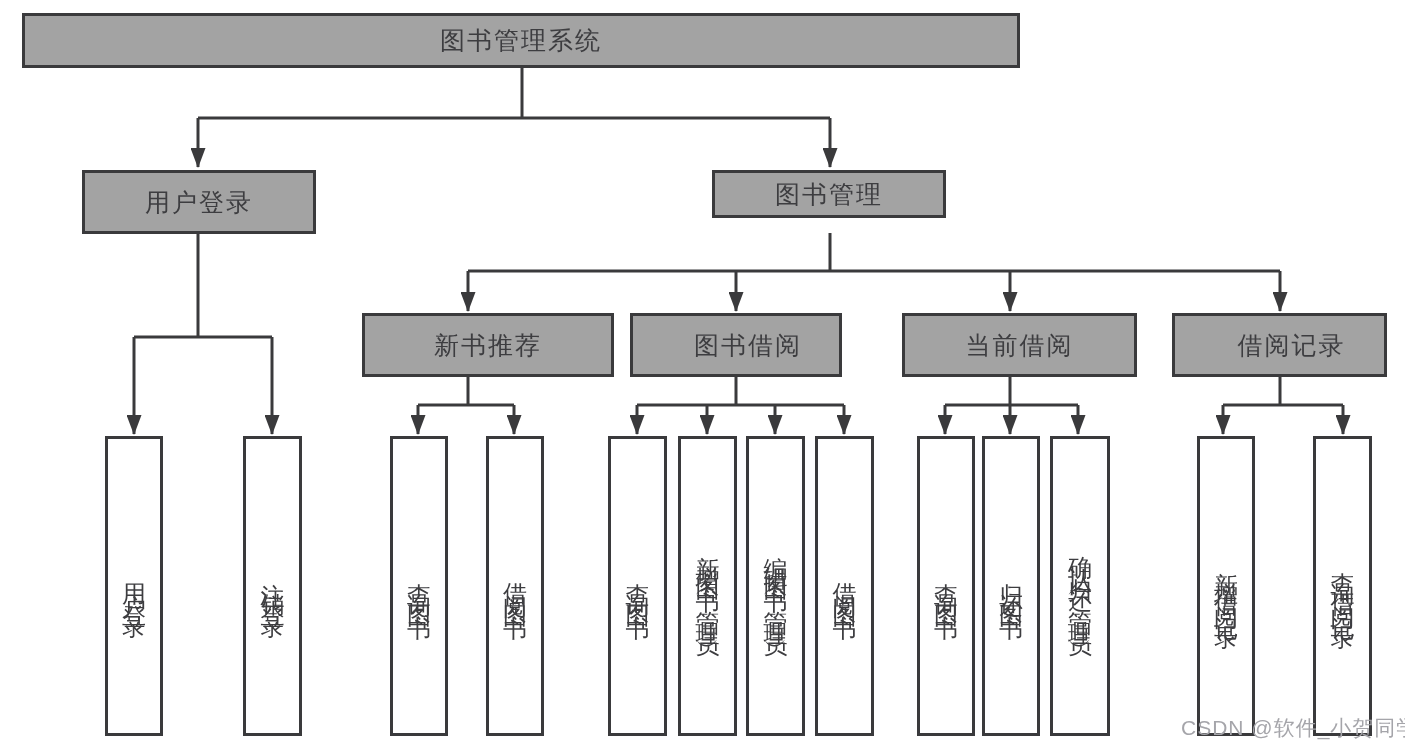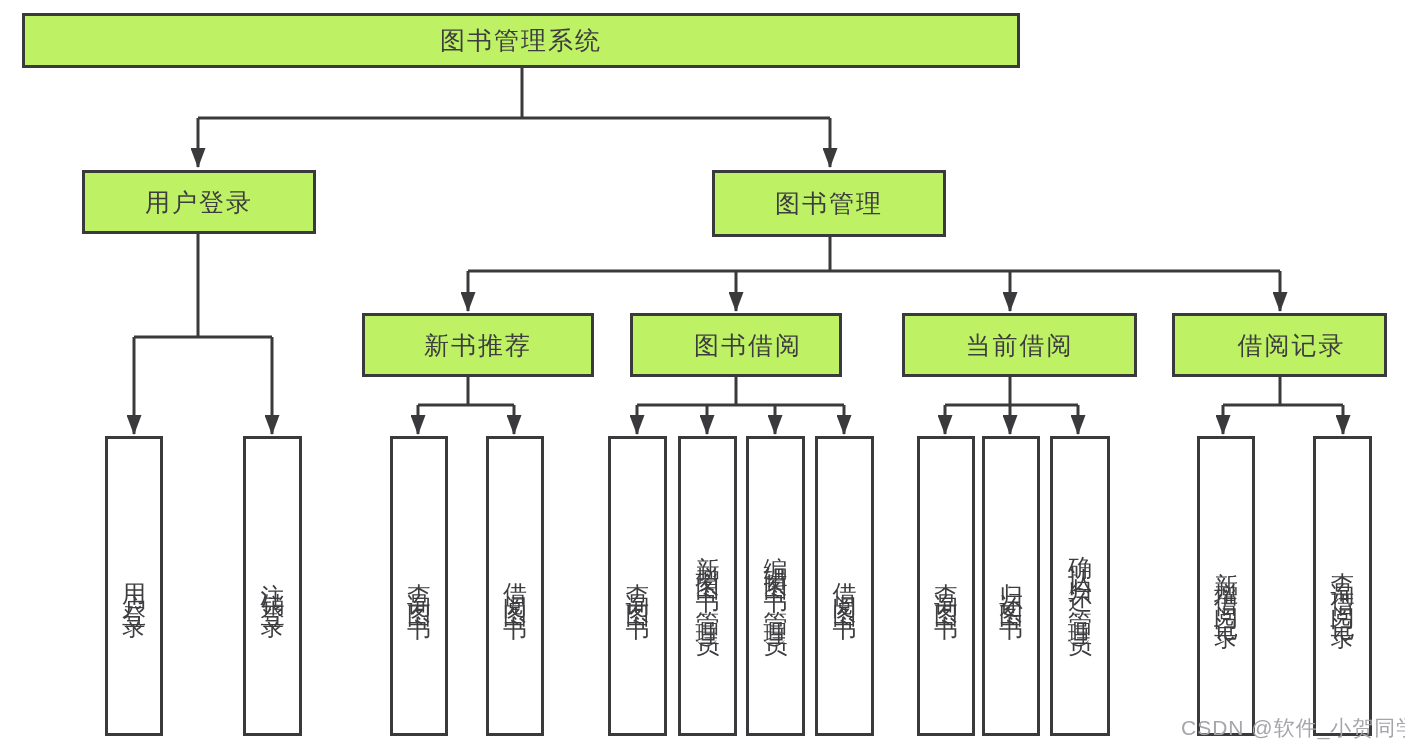--- a/index.html
+++ b/index.html
@@ -14,21 +14,21 @@
   .connectors {
     position: absolute;
     left: 0; top: 0;
     width: 1405px; height: 747px;
     z-index: 1;
   }
   .node {
     position: absolute;
     box-sizing: border-box;
     border: 3px solid #3a3a3c;
-    background: #bef264;
+    background: #a3a3a3;
     display: flex;
     align-items: center;
     justify-content: center;
     font-size: 25px;
     color: #3d3d40;
     letter-spacing: 2px;
     z-index: 2;
     white-space: nowrap;
   }
   .leaf {
@@ -102,23 +102,23 @@
 
       <path d="M1280,377 V405 M1223,405 H1343"></path>
       <line x1="1223" y1="405" x2="1223" y2="434" marker-end="url(#ah)"></line>
       <line x1="1343" y1="405" x2="1343" y2="434" marker-end="url(#ah)"></line>
     </g>
   </svg>
 
   <div class="node" style="left:22px; top:13px; width:998px; height:55px;">图书管理系统</div>
 
   <div class="node" style="left:82px; top:170px; width:234px; height:64px;">用户登录</div>
-  <div class="node" style="left:712px; top:170px; width:234px; height:67px;">图书管理</div>
+  <div class="node" style="left:712px; top:170px; width:234px; height:48px;">图书管理</div>
 
-  <div class="node" style="left:362px; top:313px; width:232px; height:64px;">新书推荐</div>
+  <div class="node" style="left:362px; top:313px; width:252px; height:64px;">新书推荐</div>
   <div class="node" style="left:630px; top:313px; width:212px; height:64px;padding-left:24px;">图书借阅</div>
   <div class="node" style="left:902px; top:313px; width:235px; height:64px;">当前借阅</div>
   <div class="node" style="left:1172px; top:313px; width:215px; height:64px;padding-left:24px;">借阅记录</div>
 
   <div class="leaf" style="left:105px; top:436px; width:58px; height:300px;">用户登录</div>
   <div class="leaf" style="left:243px; top:436px; width:59px; height:300px;">注销登录</div>
 
   <div class="leaf" style="left:390px; top:436px; width:58px; height:300px;">查询图书</div>
   <div class="leaf" style="left:486px; top:436px; width:58px; height:300px;">借阅图书</div>
 

